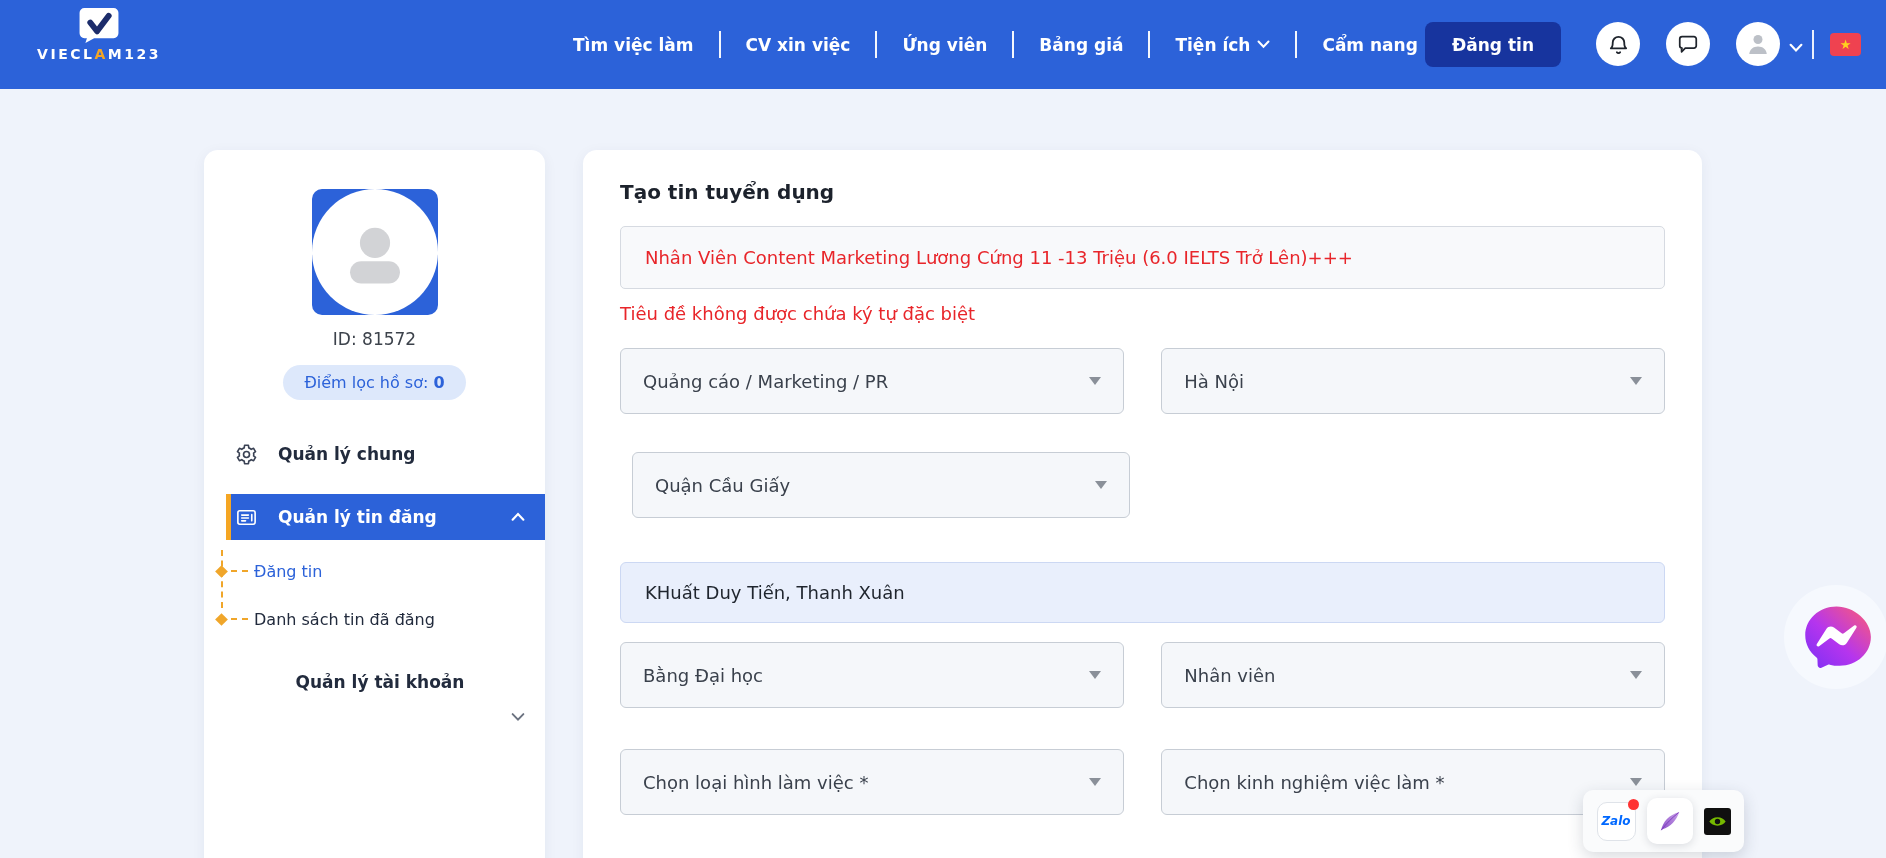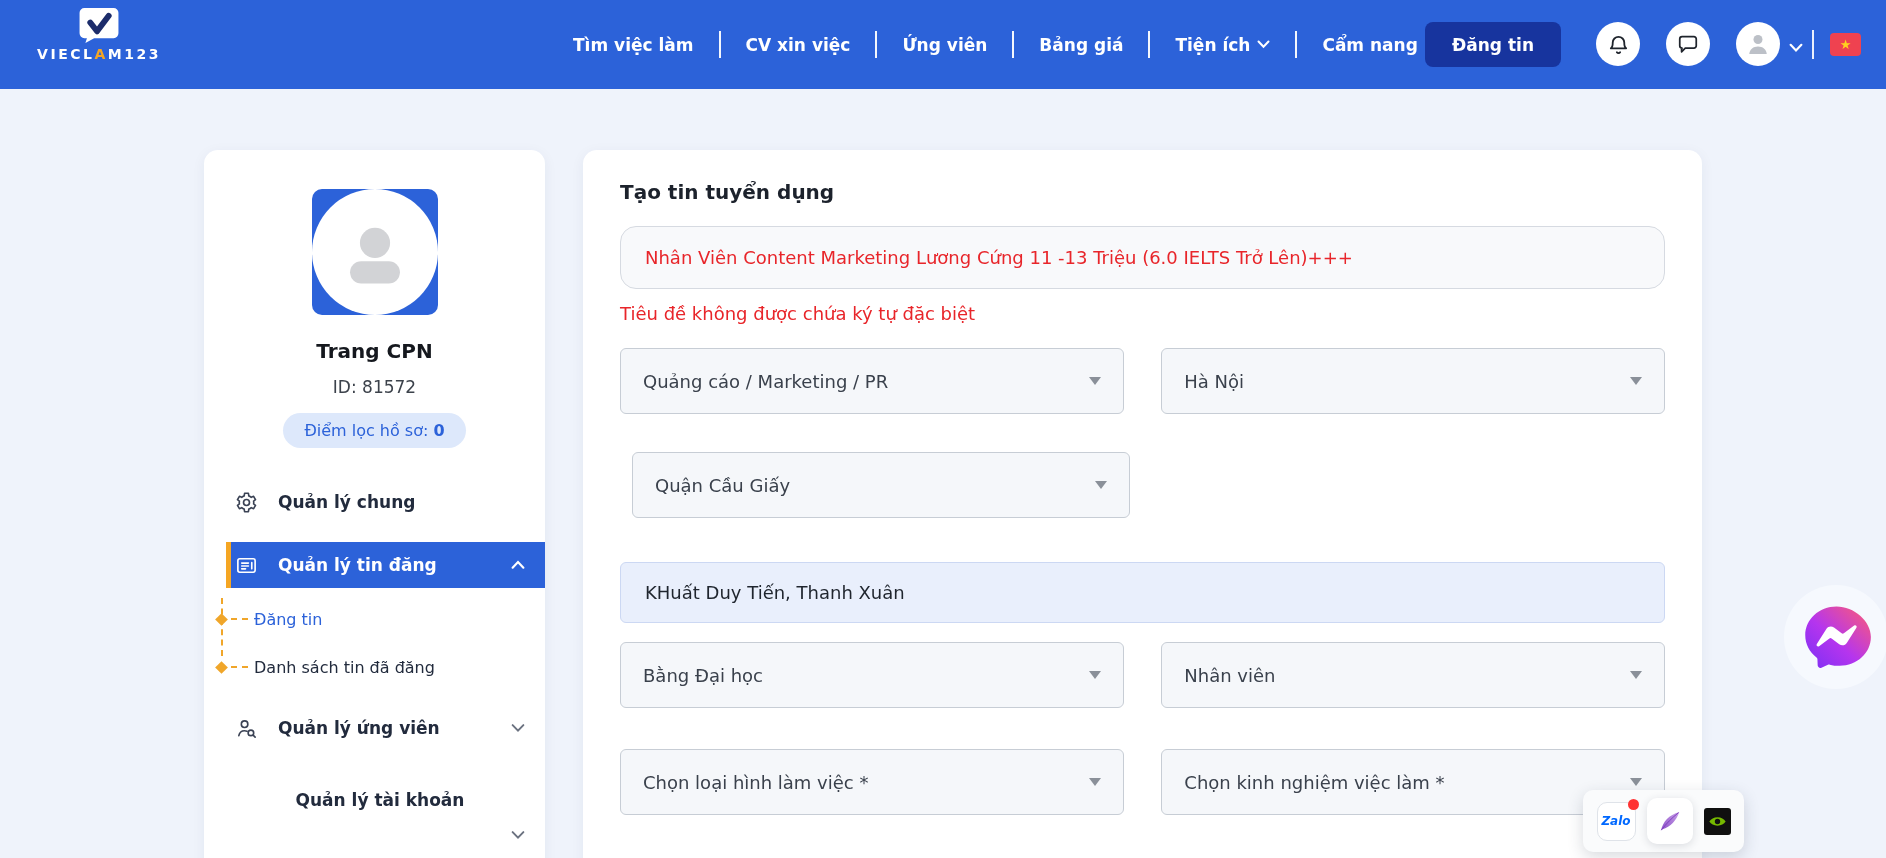--- a/index.html
+++ b/index.html
@@ -42,21 +42,21 @@
   .sub-rail{position:absolute;left:17px;top:-6px;height:58px;border-left:2px dashed #f0a62a;}
   .sub-item{display:flex;align-items:center;height:30px;margin-top:16px;cursor:pointer;}
   .sub-item + .sub-item{margin-top:18px;}
   .diamond{width:9px;height:9px;background:#f0a62a;transform:rotate(45deg);margin-left:13px;flex:0 0 auto;}
   .sub-dash{width:17px;border-top:2px dashed #f0a62a;margin:0 6px 0 5px;}
   .sub-label{font-size:16px;color:#222b3d;}
   .sub-item.active .sub-label{color:#2c62d9;}
 
   
   .form-title{font-size:20px;font-weight:bold;color:#1c222c;}
-  .title-input{margin-top:22px;height:63px;background:#f8f9fb;border:1px solid #d6dae1;border-radius:16px;display:flex;align-items:center;padding:0 24px;font-size:18px;color:#e8252a;box-sizing:border-box;cursor:text;}
+  .title-input{margin-top:22px;height:63px;background:#f8f9fb;border:1px solid #d6dae1;border-radius:5px;display:flex;align-items:center;padding:0 24px;font-size:18px;color:#e8252a;box-sizing:border-box;cursor:text;}
   .error-text{margin-top:14px;font-size:18px;color:#e8252a;}
   .row{display:flex;justify-content:space-between;}
   .row1{margin-top:24px;}
   .row2{margin-top:38px;padding-left:12px;}
   .row3{margin-top:19px;gap:20px;}
   .row4{margin-top:41px;}
   .col{width:48.2%;}
   .dd{height:66px;background:#f5f7fa;border:1px solid #c7cdd5;border-radius:6px;display:flex;align-items:center;justify-content:space-between;padding:0 22px;font-size:18px;color:#3a414c;box-sizing:border-box;cursor:pointer;}
   .caret{width:0;height:0;border-left:6px solid transparent;border-right:6px solid transparent;border-top:8px solid #8a9099;}
   .address-input{margin-top:44px;height:61px;background:#e9effc;border:1px solid #ccd8f3;border-radius:6px;display:flex;align-items:center;padding:0 24px;font-size:18px;color:#1f252e;box-sizing:border-box;cursor:text;}
@@ -151,21 +151,20 @@
 
   <div class="card sidebar">
     <div class="avatar">
       <div class="avatar-circle">
         <svg width="84" height="84" viewBox="0 0 64 64">
           <circle cx="32" cy="25" r="11.5" fill="#d2d3d6"></circle>
           <rect x="13" y="39" width="38" height="17" rx="8.5" fill="#d2d3d6"></rect>
         </svg>
       </div>
     </div>
-    <div class="user-name">Trang CPN</div>
     <div class="user-id">ID: 81572</div>
     <div class="pill-wrap">
       <span class="pill"><span>Điểm lọc hồ sơ: </span><b>0</b></span>
     </div>
 
     <div class="menu">
       <div class="menu-item">
         <svg width="23" height="23" viewBox="0 0 24 24">
             <g fill="none" stroke="#3a4254" stroke-width="1.7" stroke-linejoin="round">
               <circle cx="12" cy="12" r="3.1"></circle>
@@ -198,36 +197,20 @@
           <span class="sub-dash"></span>
           <span class="sub-label">Đăng tin</span>
         </div>
         <div class="sub-item">
           <span class="diamond"></span>
           <span class="sub-dash"></span>
           <span class="sub-label">Danh sách tin đã đăng</span>
         </div>
       </div>
 
-      <div class="menu-item" style="margin-top:22px;">
-        <svg width="23" height="23" viewBox="0 0 24 24">
-            <g fill="none" stroke="#3a4254" stroke-width="1.7" stroke-linecap="round" stroke-linejoin="round">
-              <circle cx="10" cy="7.5" r="3.4"></circle>
-              <path d="M4 19.5c.6-3.3 3-5.2 6-5.2.9 0 1.8.2 2.6.5"></path>
-              <circle cx="16.6" cy="16.6" r="2.9"></circle>
-              <path d="M18.9 18.9 21 21"></path>
-            </g>
-          </svg>
-        <span>Quản lý ứng viên</span>
-        <span class="chev">
-            <svg width="14" height="10" viewBox="0 0 13 9">
-              <polyline points="1.5,1.8 6.5,7 11.5,1.8" fill="none" stroke="#6b7280" stroke-width="1.8" stroke-linecap="round"></polyline>
-            </svg>
-          </span>
-      </div>
 
       <div class="menu-item" style="margin-top:18px;flex-direction:column;">
         <svg width="23" height="23" viewBox="0 0 24 24">
             <g fill="none" stroke="#3a4254" stroke-width="1.7" stroke-linecap="round" stroke-linejoin="round">
               <circle cx="12" cy="7.5" r="3.4"></circle>
               <path d="M5 20c.8-3.6 3.6-5.5 7-5.5s6.2 1.9 7 5.5"></path>
             </g>
           </svg>
         <span>Quản lý tài khoản</span>
         <span class="chev">

